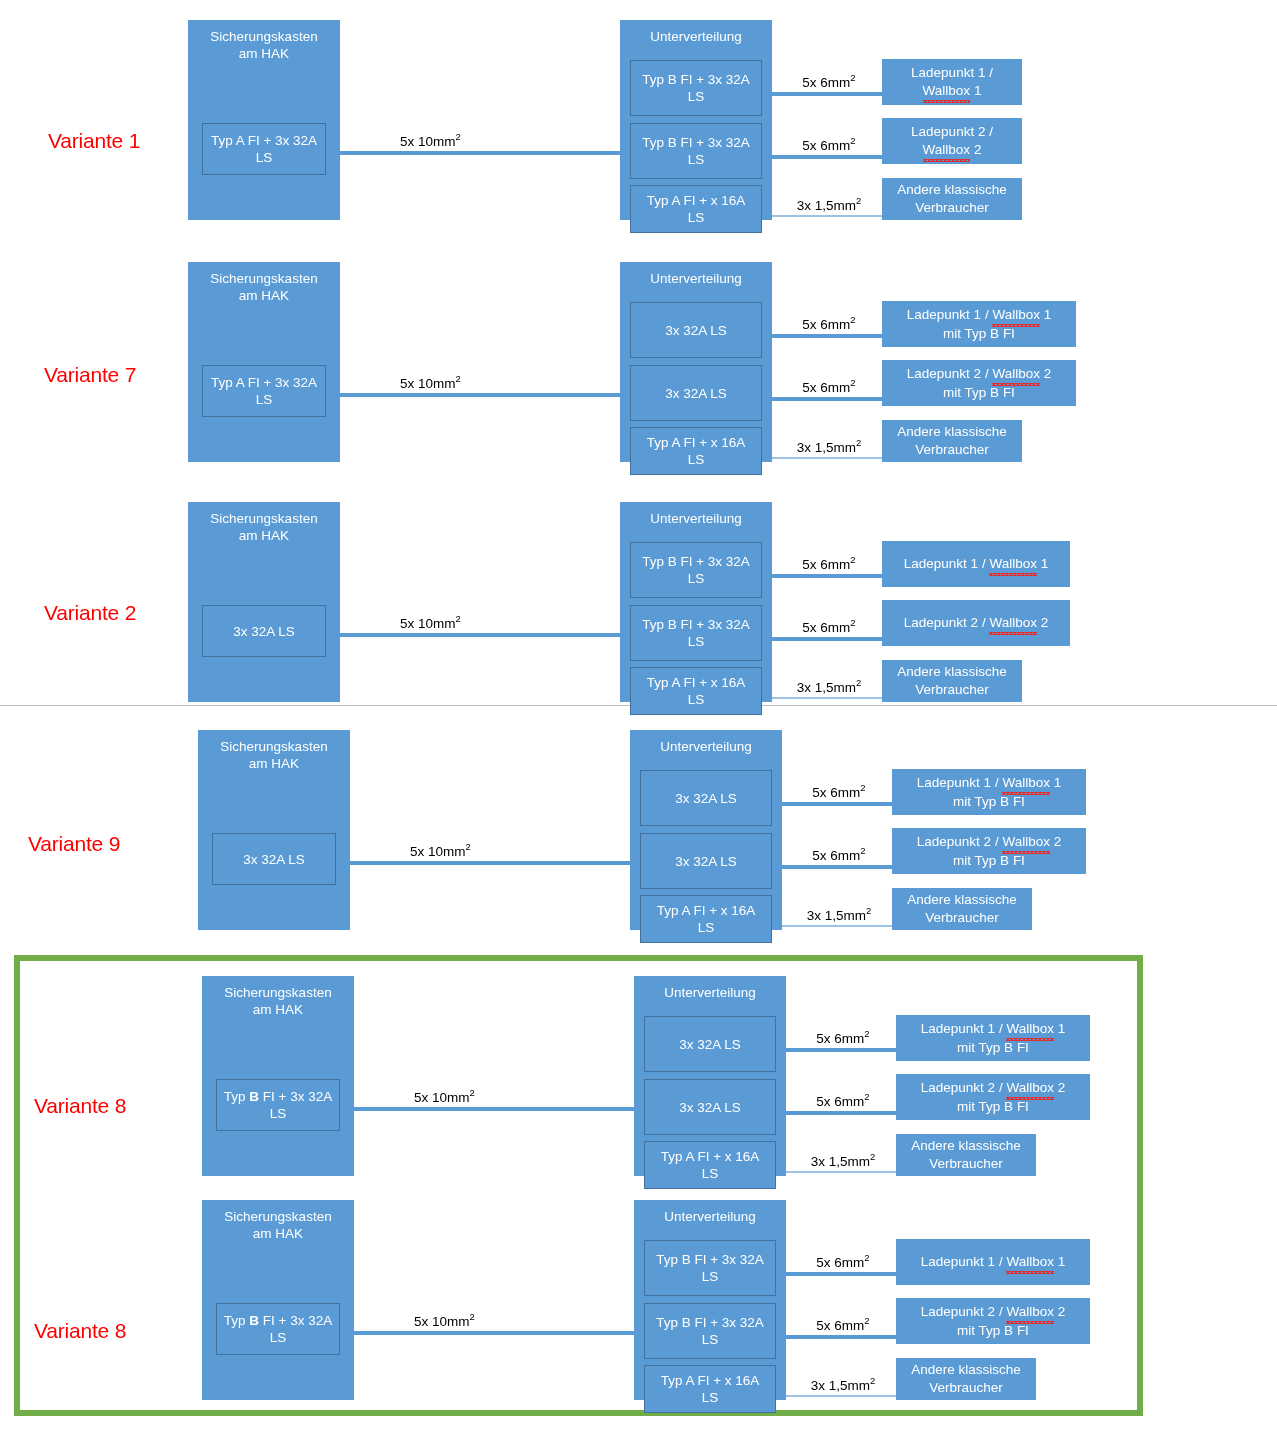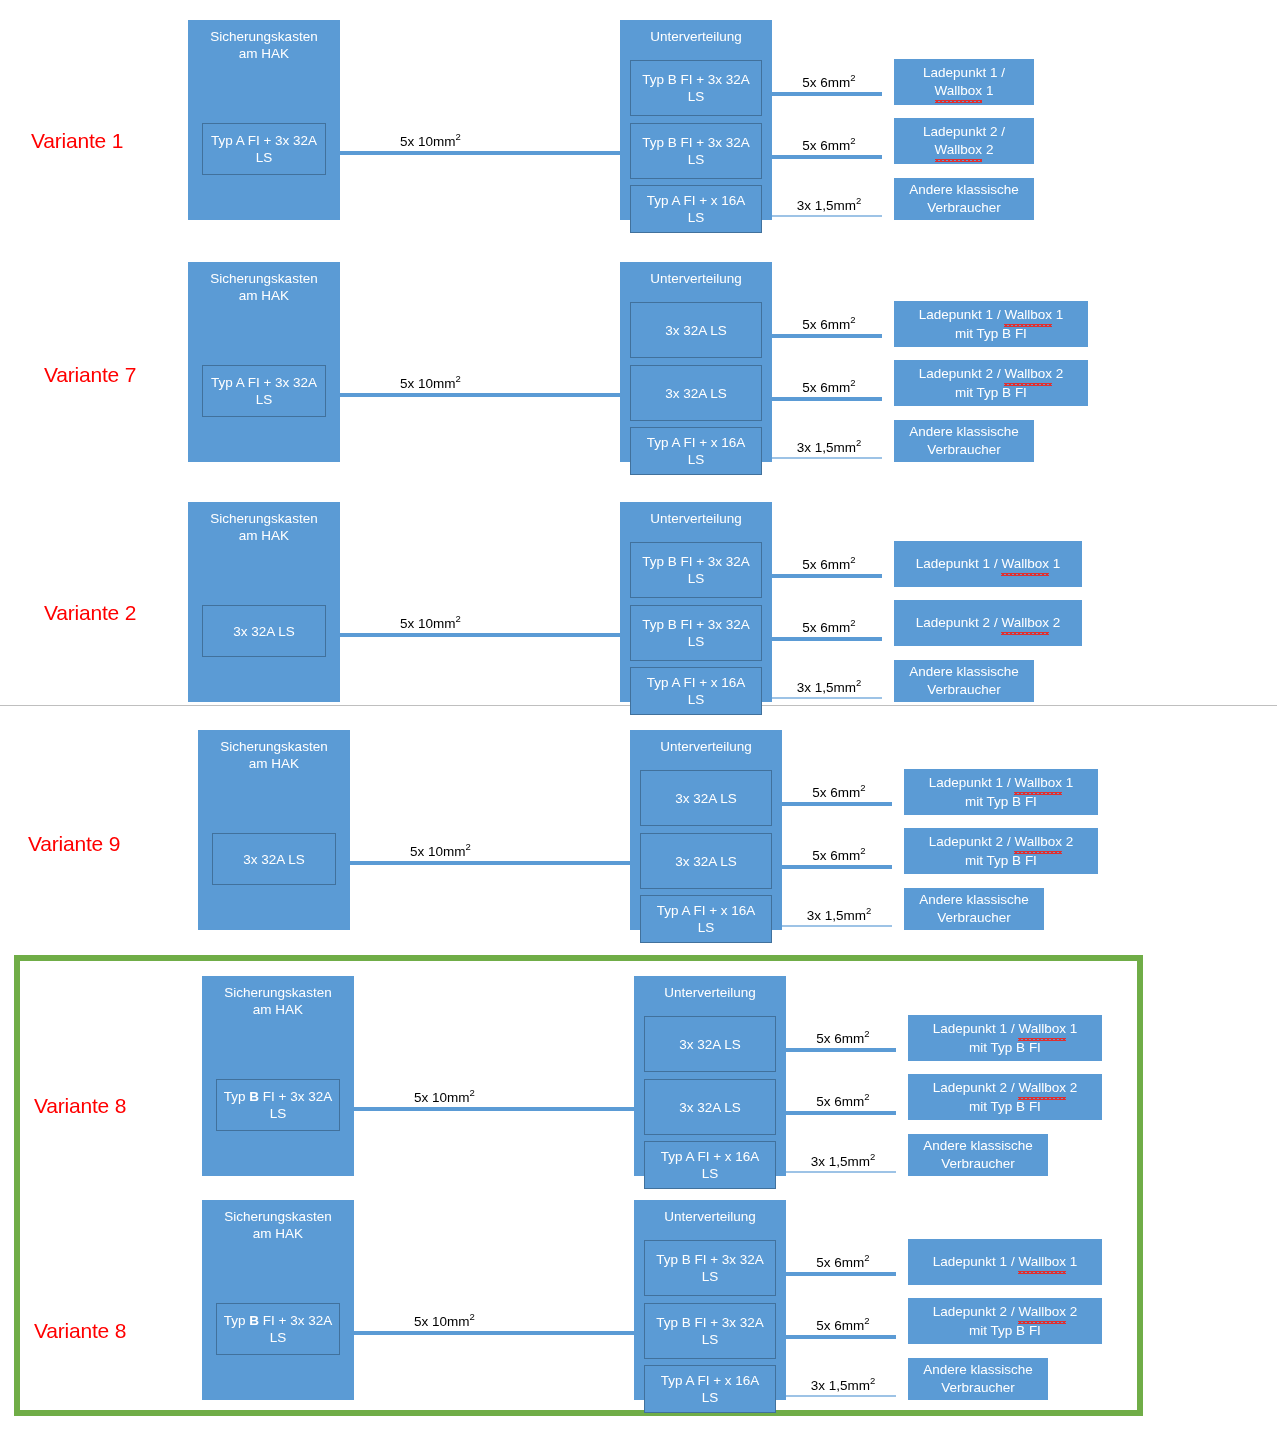--- a/index.html
+++ b/index.html
@@ -66,21 +66,20 @@
     position: absolute;
     background: #5B9BD5;
     color: #ffffff;
     display: flex;
     align-items: center;
     justify-content: center;
     text-align: center;
     font-size: 13.5px;
     line-height: 18px;
     padding: 0 4px;
-    margin-left: 12px;
   }
   .leafbox .inner, .subbox .inner { width: 100%; }
 
   
   .wire {
     position: absolute;
     background: #5B9BD5;
   }
   .wire.thick { height: 4px; }
   .wire.thin  { height: 2px; background: #9DC3E6; }
@@ -132,21 +131,21 @@
 <div id="page">
 
   <div class="abs strecke-label" style="left:431px; top:16px;"></div>
   <div class="abs strecke-label" style="left:777px; top:16px;"></div>
 
   <div class="divider" style="left:0px; top:705px; width:1277px;"></div>
 
   <div class="green-frame" style="left:14px; top:955px; width:1129px; height:461px;"></div>
 
   <div id="rows">
-      <div class="abs variant-label" style="left:31px; top:129px;">Variante 1</div>
+      <div class="abs variant-label" style="left:48px; top:129px;">Variante 1</div>
       <div class="abs panel" style="left:188px; top:20px; width:152px; height:200px;">
         <div class="panel-title" style="top:8px;">Sicherungskasten<br>am HAK</div>
       </div>
       <div class="subbox" style="left:202px; top:123px; width:124px; height:52px;">
         <span class="inner">Typ A FI + 3x 32A<br>LS</span>
       </div>
       <div class="wire thick" style="left:340px; top:151px; width:280px;"></div>
       <div class="abs cable-label" style="left:400px; top:131px;">5x 10mm<sup>2</sup></div>
       <div class="abs panel" style="left:620px; top:20px; width:152px; height:200px;">
         <div class="panel-title" style="top:8px;">Unterverteilung</div>

